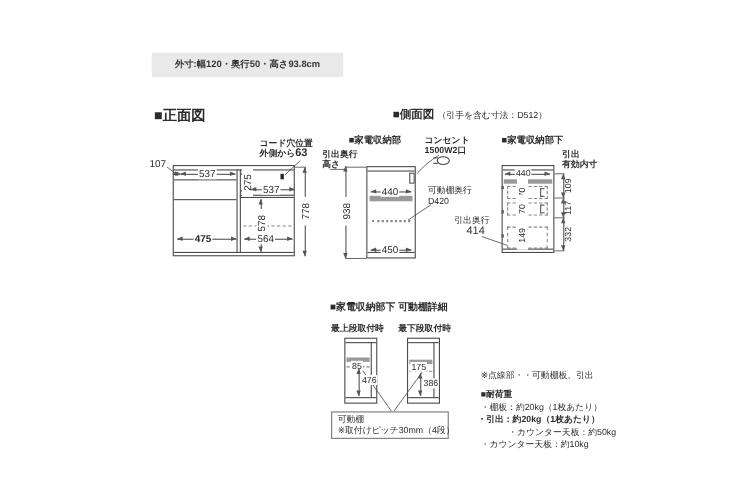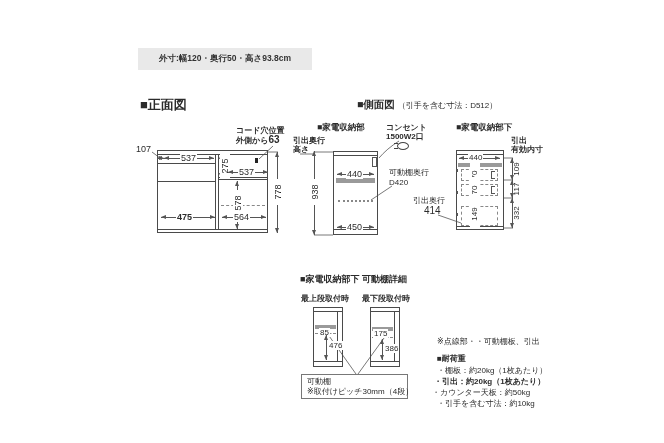--- a/index.html
+++ b/index.html
@@ -212,17 +212,17 @@
 
   <div class="callout" style="left:301px;top:374px;width:95px;height:19px;">
     <span>可動棚</span><br>
     <span>※取付けピッチ30mm（4段）</span>
   </div>
 
   <div class="lbl s8" style="left:437px;top:337px;">※点線部・・可動棚板、引出</div>
   <div class="lbl s8 b" style="left:437px;top:354px;">■耐荷重</div>
   <div class="lbl s8" style="left:437px;top:366px;">・棚板：約20kg（1枚あたり）</div>
   <div class="lbl s8" style="left:434px;top:377px;font-weight:bold;">・引出：約20kg（1枚あたり）</div>
-  <div class="lbl s8" style="left:432px;top:388px;">・カウンター天板：約50kg</div>
-  <div class="lbl s8" style="left:437px;top:399px;">・引手を含む寸法：約10kg</div>
+  <div class="lbl s8" style="left:462px;top:388px;">・カウンター天板：約50kg</div>
+  <div class="lbl s8" style="left:437px;top:399px;">・カウンター天板：約10kg</div>
 
 
 </div>
 
 </body></html>

